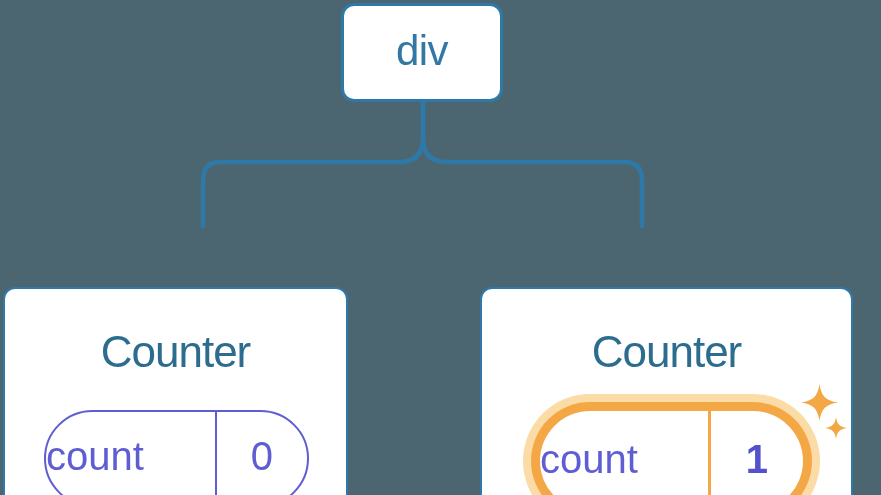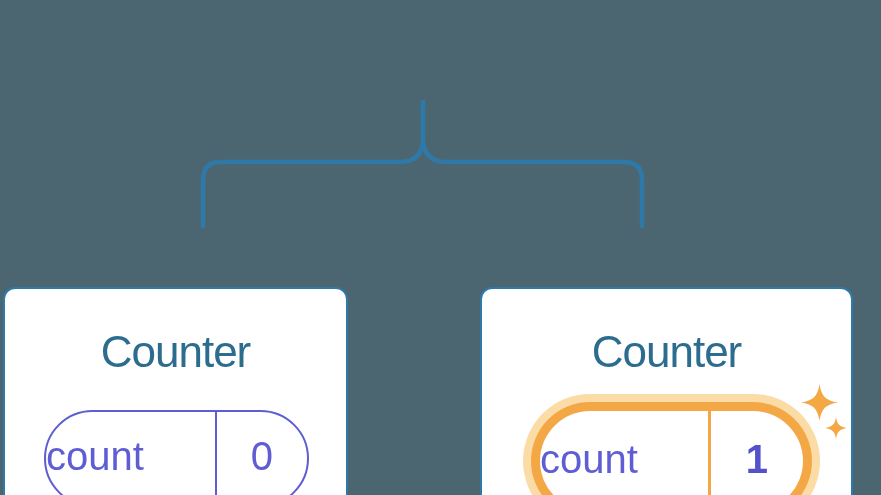--- a/index.html
+++ b/index.html
@@ -142,20 +142,23 @@
 </head>
 <body>
 
 <div class="stage">
 
   <svg class="connector" viewBox="0 0 881 495" xmlns="http://www.w3.org/2000/svg">
     <path d="M423,100 L423,138 Q423,162 399,162 L221,162 Q203,162 203,180 L203,228" fill="none" stroke="#2E79A8" stroke-width="4.5"></path>
     <path d="M423,100 L423,138 Q423,162 447,162 L624,162 Q642,162 642,180 L642,228" fill="none" stroke="#2E79A8" stroke-width="4.5"></path>
   </svg>
 
+  <div class="root-node">
+    <span class="root-label">div</span>
+  </div>
 
   <div class="card card-left">
     <div class="card-title">Counter</div>
     <div class="pill">
       <div class="pill-key-cell">
         <span class="pill-key">count</span>
       </div>
       <div class="pill-value-cell">
         <span class="pill-value">0</span>
       </div>

